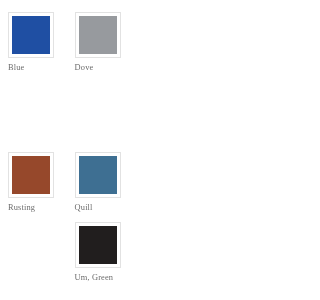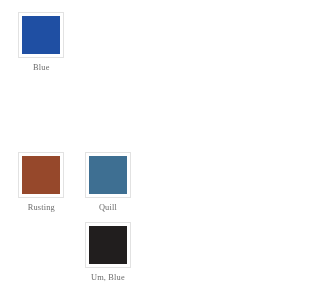--- a/index.html
+++ b/index.html
@@ -27,21 +27,21 @@
     flex-direction: row;
     justify-content: flex-start;
     align-items: flex-start;
     height: 70px;
   }
 
   .swatch-cell {
     width: 66.6px;
     display: flex;
     flex-direction: column;
-    align-items: center;
+    align-items: flex-start;
     justify-content: flex-start;
   }
 
   .swatch-cell.empty-cell {
     visibility: hidden;
   }
 
   .swatch-frame {
     width: 46px;
     height: 46px;
@@ -71,20 +71,26 @@
 <body>
 
 <div id="palette-board">
     <div class="swatch-row">
       <div class="swatch-cell">
         <div class="swatch-frame">
           <div class="swatch-chip" style="background-color: rgb(31, 79, 163);"></div>
         </div>
         <div class="swatch-label">Blue</div>
       </div>
+      <div class="swatch-cell">
+        <div class="swatch-frame">
+          <div class="swatch-chip" style="background-color: rgb(151, 154, 158);"></div>
+        </div>
+        <div class="swatch-label">Dove</div>
+      </div>
     </div>
     <div class="swatch-row">
     </div>
     <div class="swatch-row">
       <div class="swatch-cell">
         <div class="swatch-frame">
           <div class="swatch-chip" style="background-color: rgb(150, 72, 43);"></div>
         </div>
         <div class="swatch-label">Rusting</div>
       </div>
@@ -99,21 +105,21 @@
       <div class="swatch-cell empty-cell">
         <div class="swatch-frame">
           <div class="swatch-chip"></div>
         </div>
         <div class="swatch-label"></div>
       </div>
       <div class="swatch-cell">
         <div class="swatch-frame">
           <div class="swatch-chip" style="background-color: rgb(33, 30, 30);"></div>
         </div>
-        <div class="swatch-label">Um, Blue</div>
+        <div class="swatch-label">Um, Green</div>
       </div>
       <div class="swatch-cell empty-cell">
         <div class="swatch-frame">
           <div class="swatch-chip"></div>
         </div>
         <div class="swatch-label"></div>
       </div>
     </div>
   </div>
 

